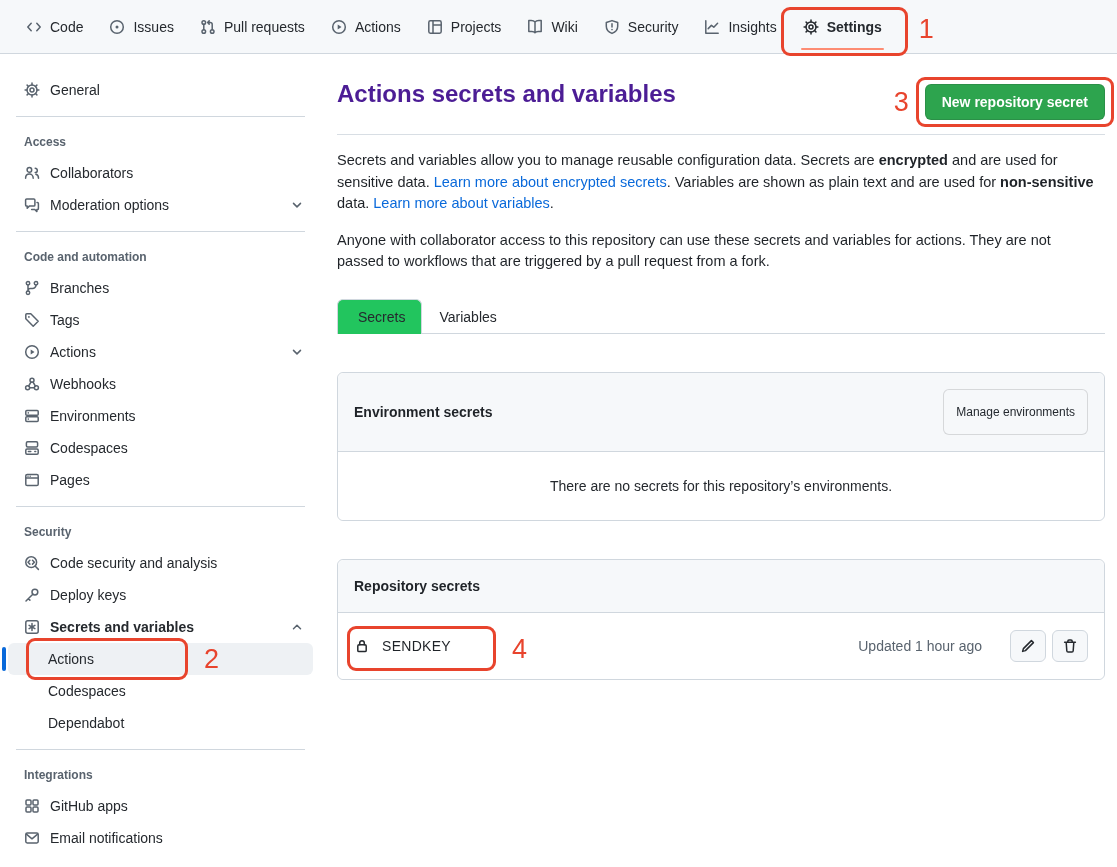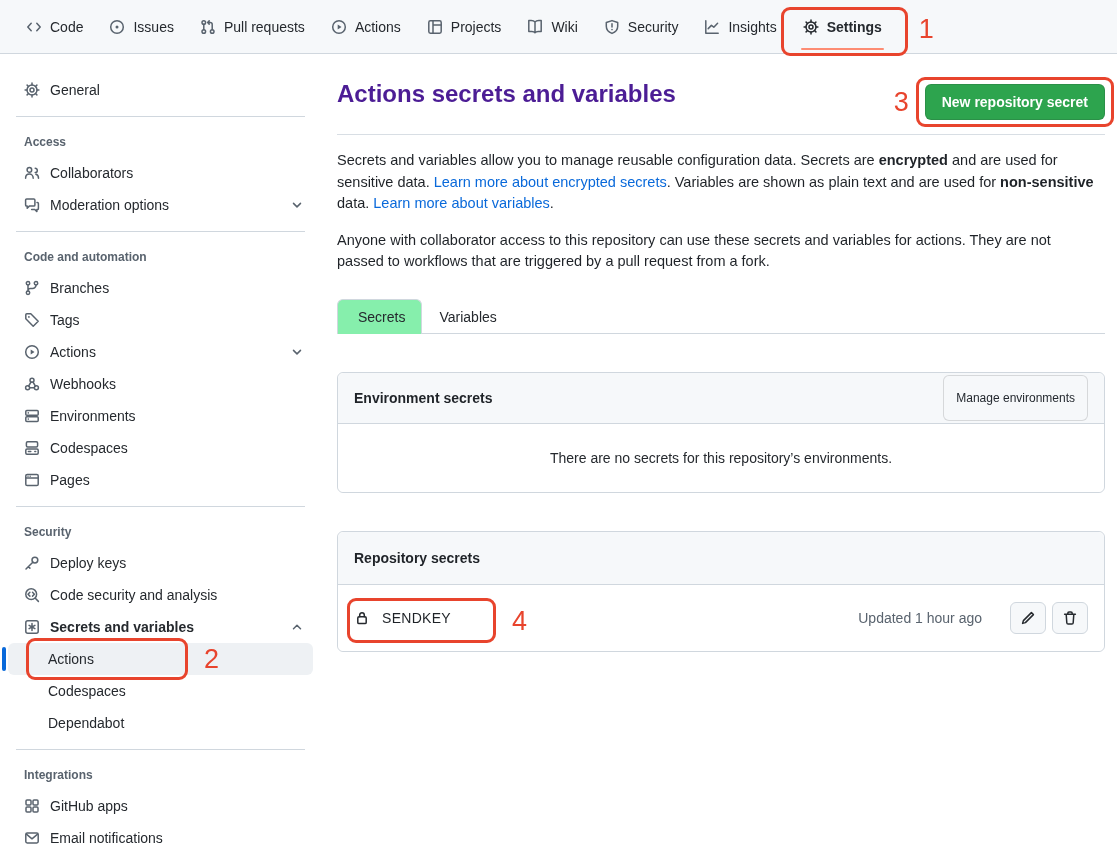--- a/index.html
+++ b/index.html
@@ -66,25 +66,25 @@
 
   
   .intro p { font-size:14.5px; line-height:21.5px; margin:15px 0 0 0; max-width:757px; color:#1f2328; }
   .intro a { color:#0969da; text-decoration:none; cursor:pointer; }
   .intro b { font-weight:700; }
 
   
   .tabnav { margin-top:26px; border-bottom:1px solid #d0d7de; display:flex; }
   .tab { padding:9px 16px; font-size:14px; color:#25292e; border:1px solid transparent;
     border-bottom:none; border-radius:6px 6px 0 0; margin-bottom:-1px; cursor:pointer; }
-  .tab.active { background:#86efac; border-color:#d0d7de; box-shadow:0 1px 0 #fff;padding-left:20px; }
+  .tab.active { background:#22c55e; border-color:#d0d7de; box-shadow:0 1px 0 #fff;padding-left:20px; }
 
   
   .card { border:1px solid #d0d7de; border-radius:6px; margin-top:38px; }
-  .card-header { background:#f6f8fa; border-bottom:1px solid #d0d7de; padding:2px 16px;
+  .card-header { background:#f6f8fa; border-bottom:1px solid #d0d7de; padding:16px 16px;
     display:flex; justify-content:space-between; align-items:center; border-radius:6px 6px 0 0; }
   .card-header.tall { padding:18px 16px; }
   .card-title { font-size:14px; font-weight:700; color:#1f2328; }
   .btn-light { background:#f6f8fa; border:1px solid rgba(31,35,40,0.15); border-radius:6px;
     font-size:12px; font-weight:500; height:46px; padding:0 12px; color:#24292f;
     cursor:pointer; font-family:inherit; }
   .card-empty { padding:26px; text-align:center; font-size:14px; color:#25292e;
     border-radius:0 0 6px 6px; background:#fff; }
 
   .secret-row { display:flex; align-items:center; padding:17px 16px; background:#fff;
@@ -264,31 +264,31 @@
             <circle class="fl" cx="6.2" cy="4.2" r="0.7"></circle>
           </svg>
         <span>Pages</span>
       </li>
     </ul>
     <div class="side-divider"></div>
     <div class="side-title">Security</div>
     <ul class="side-list">
       <li class="side-item">
         <svg class="oct" viewBox="0 0 16 16">
+            <circle cx="7.2" cy="7.2" r="5.4"></circle>
+            <path d="M14.4 14.4 L11.3 11.3 M5.9 5.3 L4 7.2 L5.9 9.1 M8.5 5.3 L10.4 7.2 L8.5 9.1"></path>
+          </svg>
+        <span>Code security and analysis</span>
+      </li>
+      <li class="side-item">
+        <svg class="oct" viewBox="0 0 16 16">
             <circle cx="10.9" cy="5.1" r="2.9"></circle>
             <path d="M8.8 7.2 L2 14 M4.4 11.6 L5.9 13.1"></path>
           </svg>
         <span>Deploy keys</span>
-      </li>
-      <li class="side-item">
-        <svg class="oct" viewBox="0 0 16 16">
-            <circle cx="7.2" cy="7.2" r="5.4"></circle>
-            <path d="M14.4 14.4 L11.3 11.3 M5.9 5.3 L4 7.2 L5.9 9.1 M8.5 5.3 L10.4 7.2 L8.5 9.1"></path>
-          </svg>
-        <span>Code security and analysis</span>
       </li>
       <li class="side-item bold">
         <svg class="oct" viewBox="0 0 16 16">
             <rect x="1.8" y="1.8" width="12.4" height="12.4" rx="2"></rect>
             <path d="M8 4.6 V11.4 M5.1 6.3 L10.9 9.7 M10.9 6.3 L5.1 9.7"></path>
           </svg>
         <span class="grow">Secrets and variables</span>
         <svg class="oct" viewBox="0 0 16 16">
             <path d="M4.5 9.8 L8 6.3 L11.5 9.8"></path>
           </svg>

